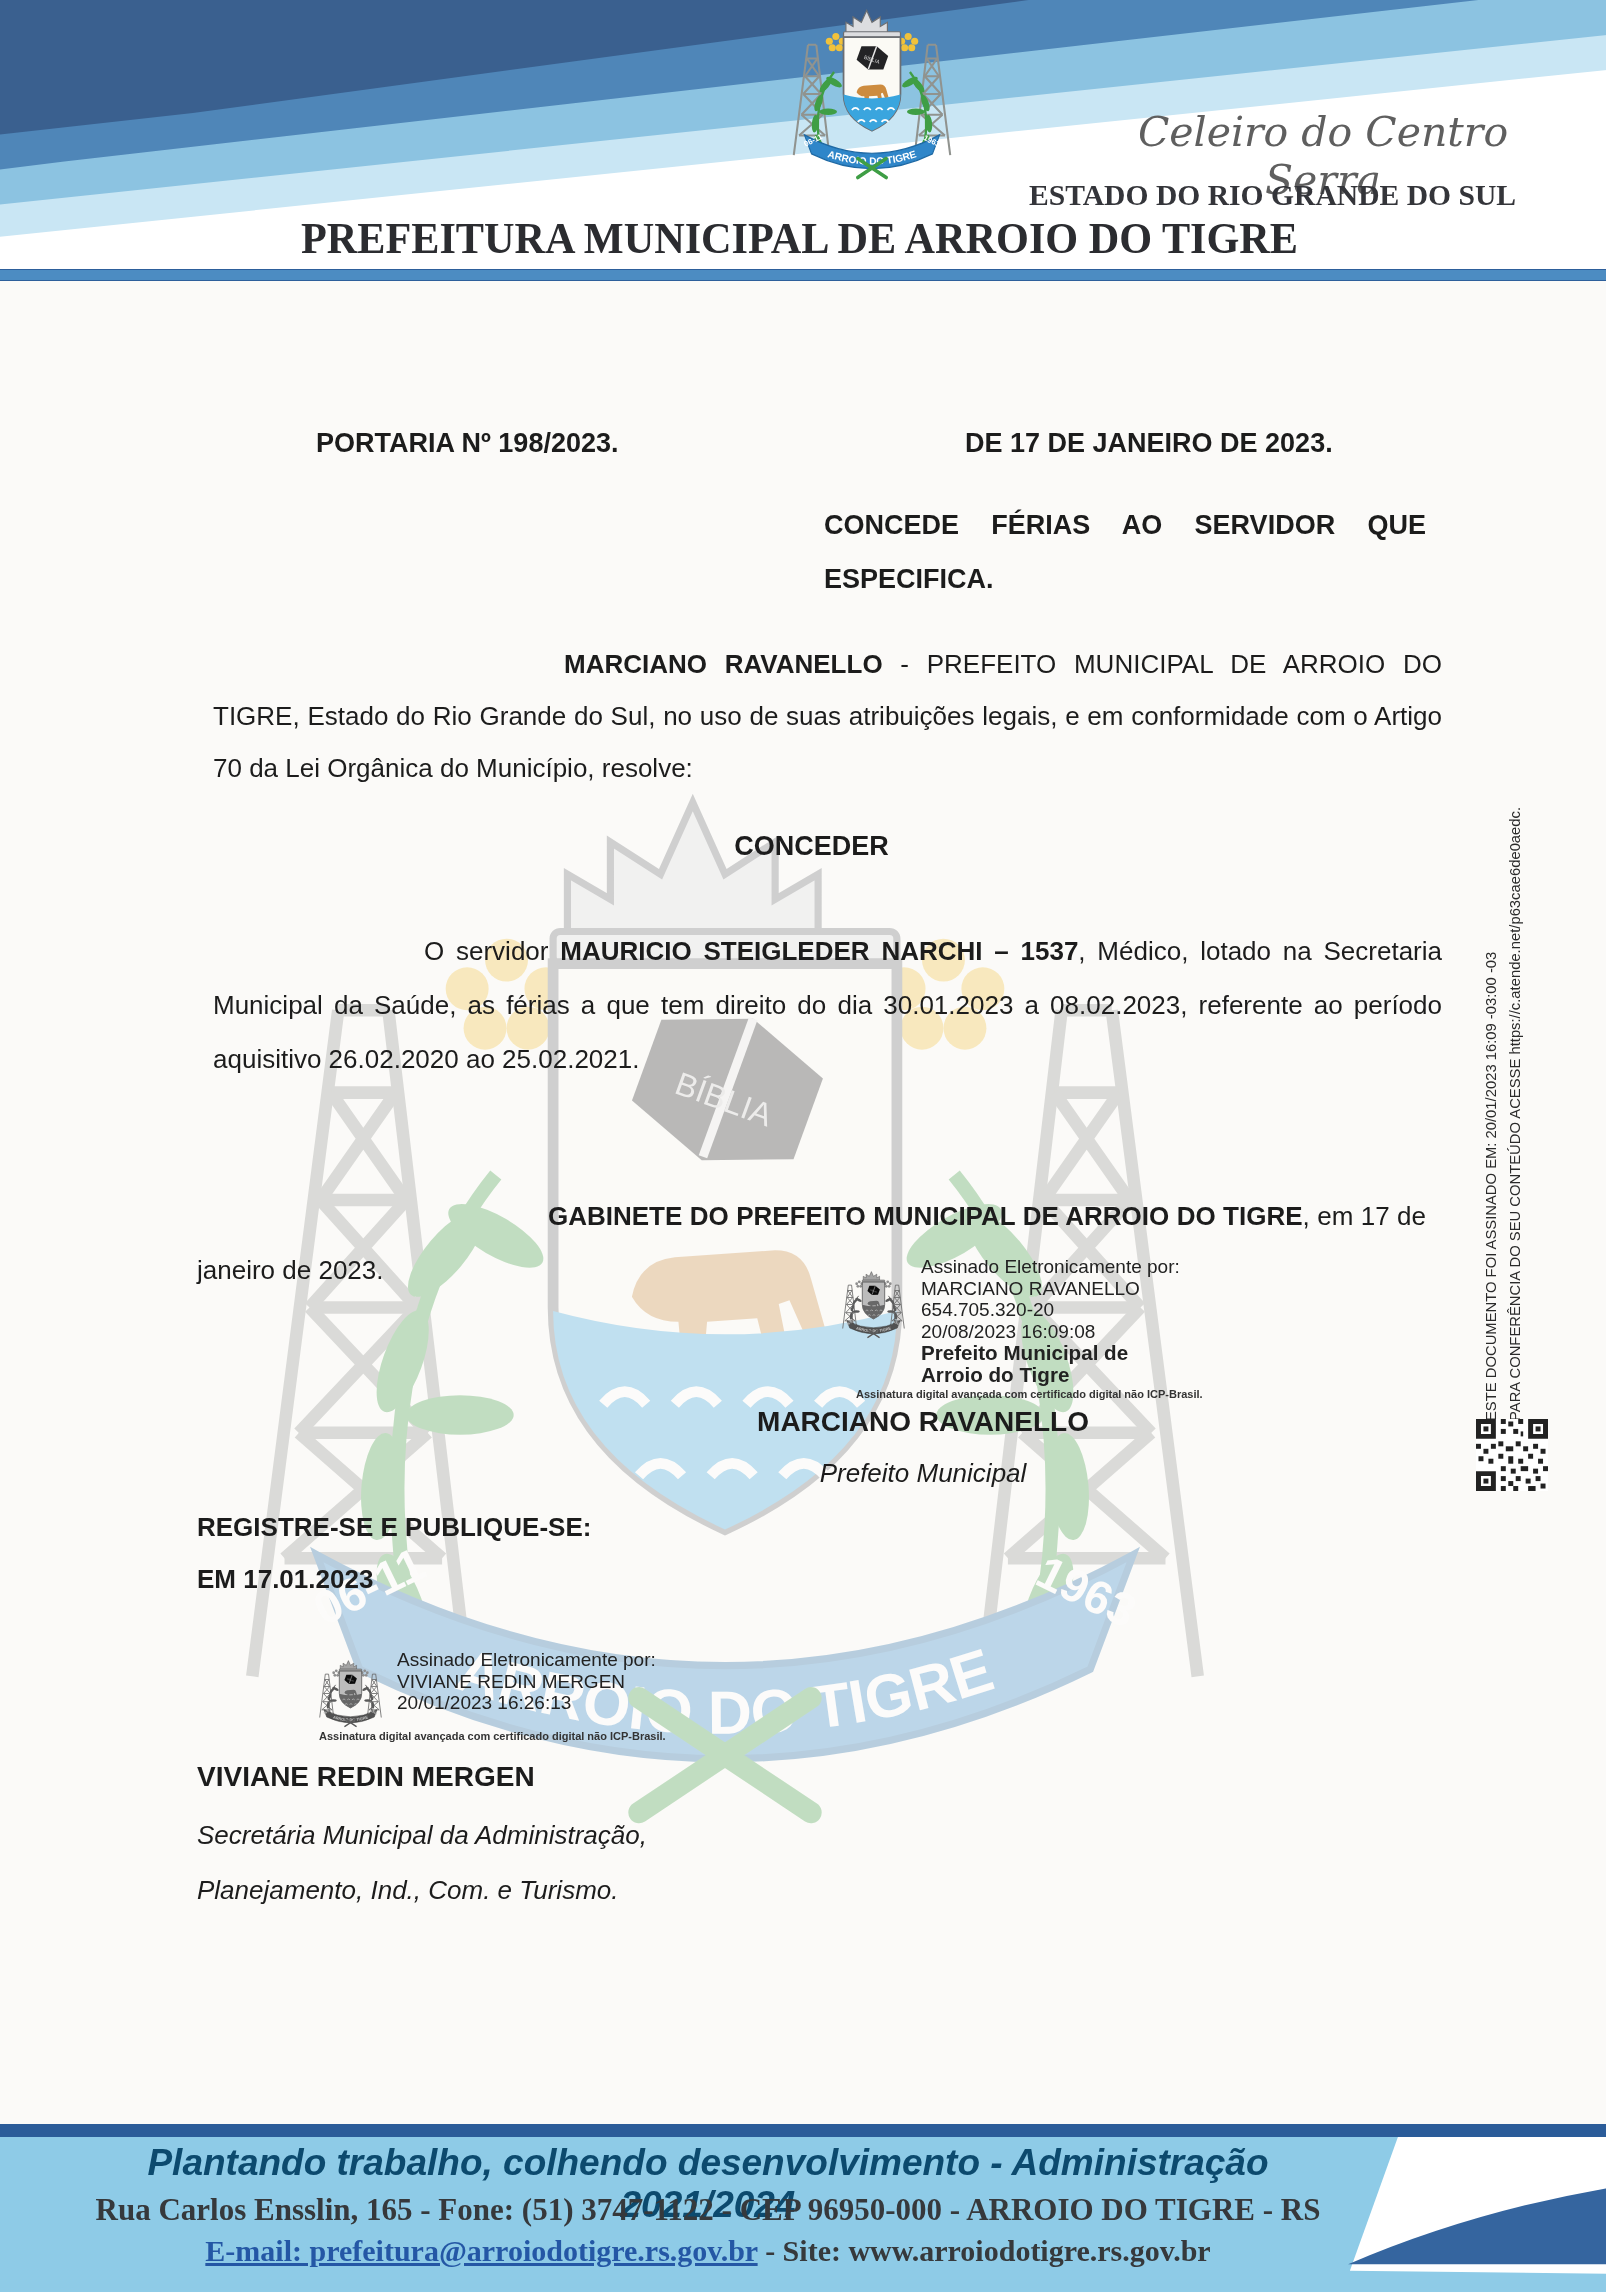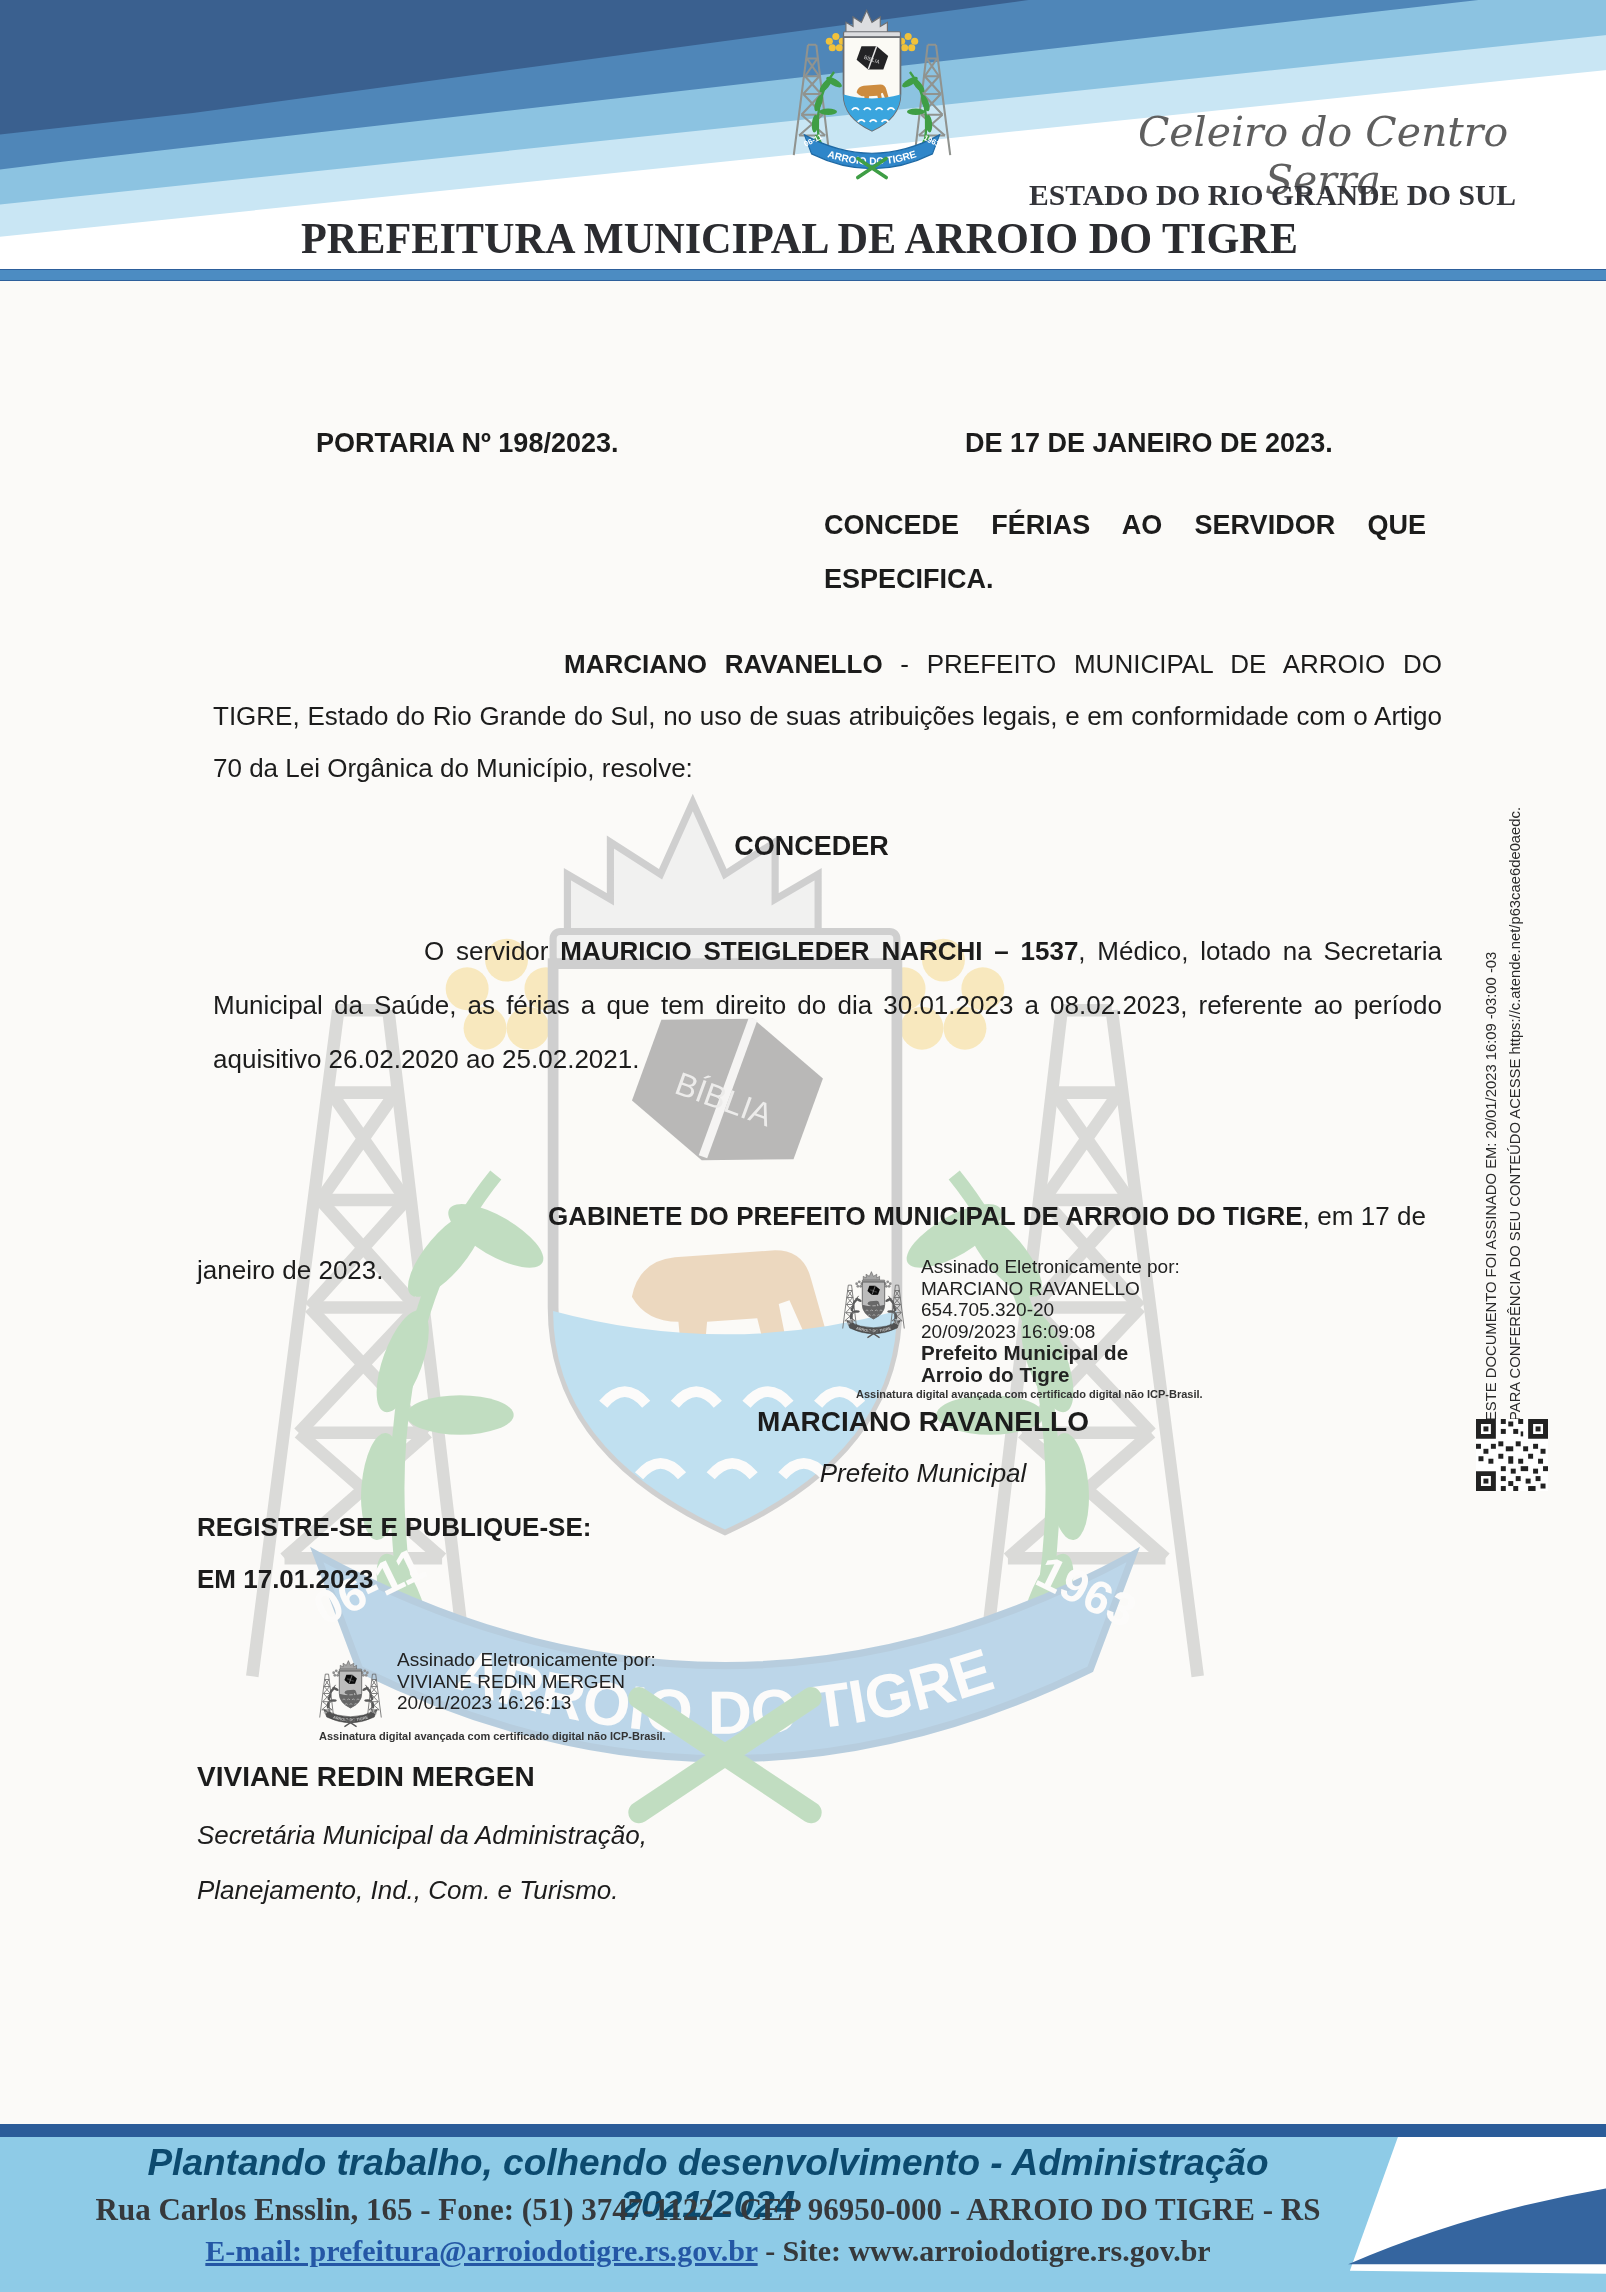--- a/index.html
+++ b/index.html
@@ -176,21 +176,21 @@
 
   <p class="abs doc para3 just" style="margin:0"><span class="b">GABINETE DO PREFEITO MUNICIPAL DE ARROIO DO TIGRE</span><span>, em 17 de janeiro de 2023.</span></p>
 
   <svg class="abs stamp" style="left:836px;top:1268px" width="75" height="73" viewBox="0 0 84 81">
     <use href="#crest"></use>
   </svg>
   <div class="abs sig-text sig1-text">
     <div>Assinado Eletronicamente por:</div>
     <div>MARCIANO RAVANELLO</div>
     <div>654.705.320-20</div>
-    <div>20/09/2023 16:09:08</div>
+    <div>20/08/2023 16:09:08</div>
     <div class="role">Prefeito Municipal de</div>
     <div class="role">Arroio do Tigre</div>
   </div>
   <div class="abs sig-small sig1-small">Assinatura digital avançada com certificado digital não ICP-Brasil.</div>
 
   <div class="abs name1">MARCIANO RAVANELLO</div>
   <div class="abs role1">Prefeito Municipal</div>
 
   <div class="abs registre">REGISTRE-SE E PUBLIQUE-SE:</div>
   <div class="abs em-date">EM 17.01.2023</div>

